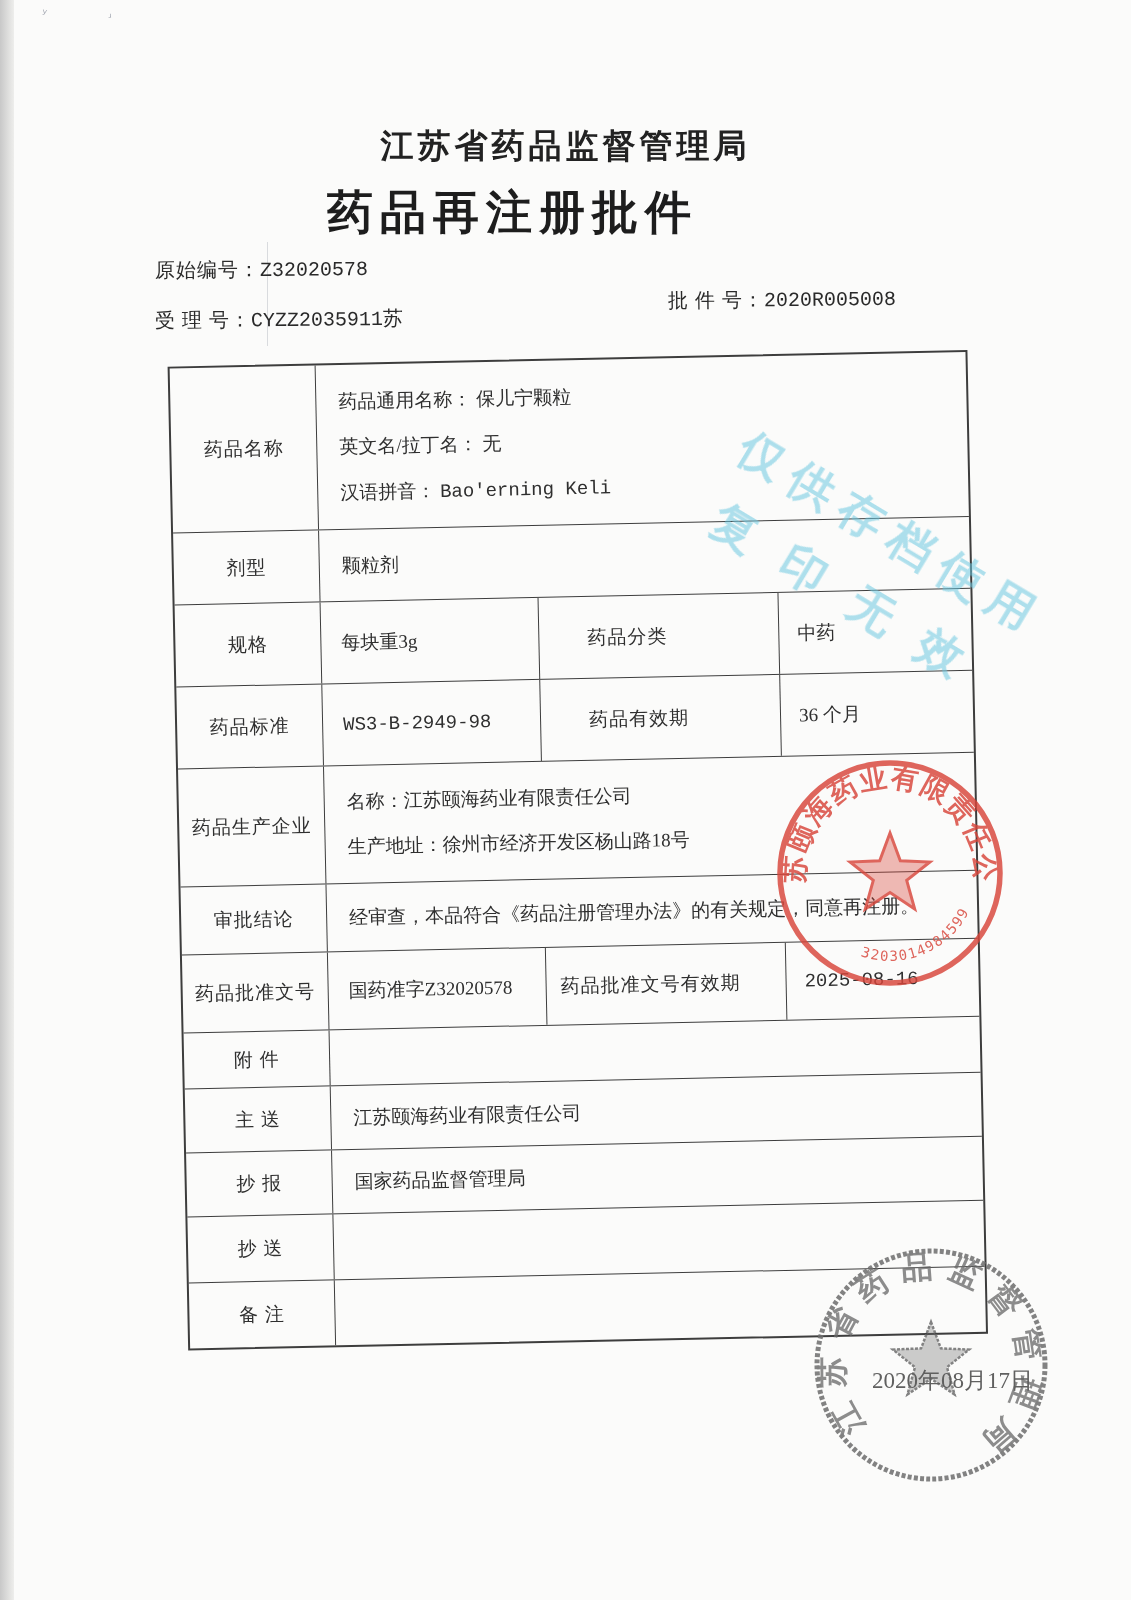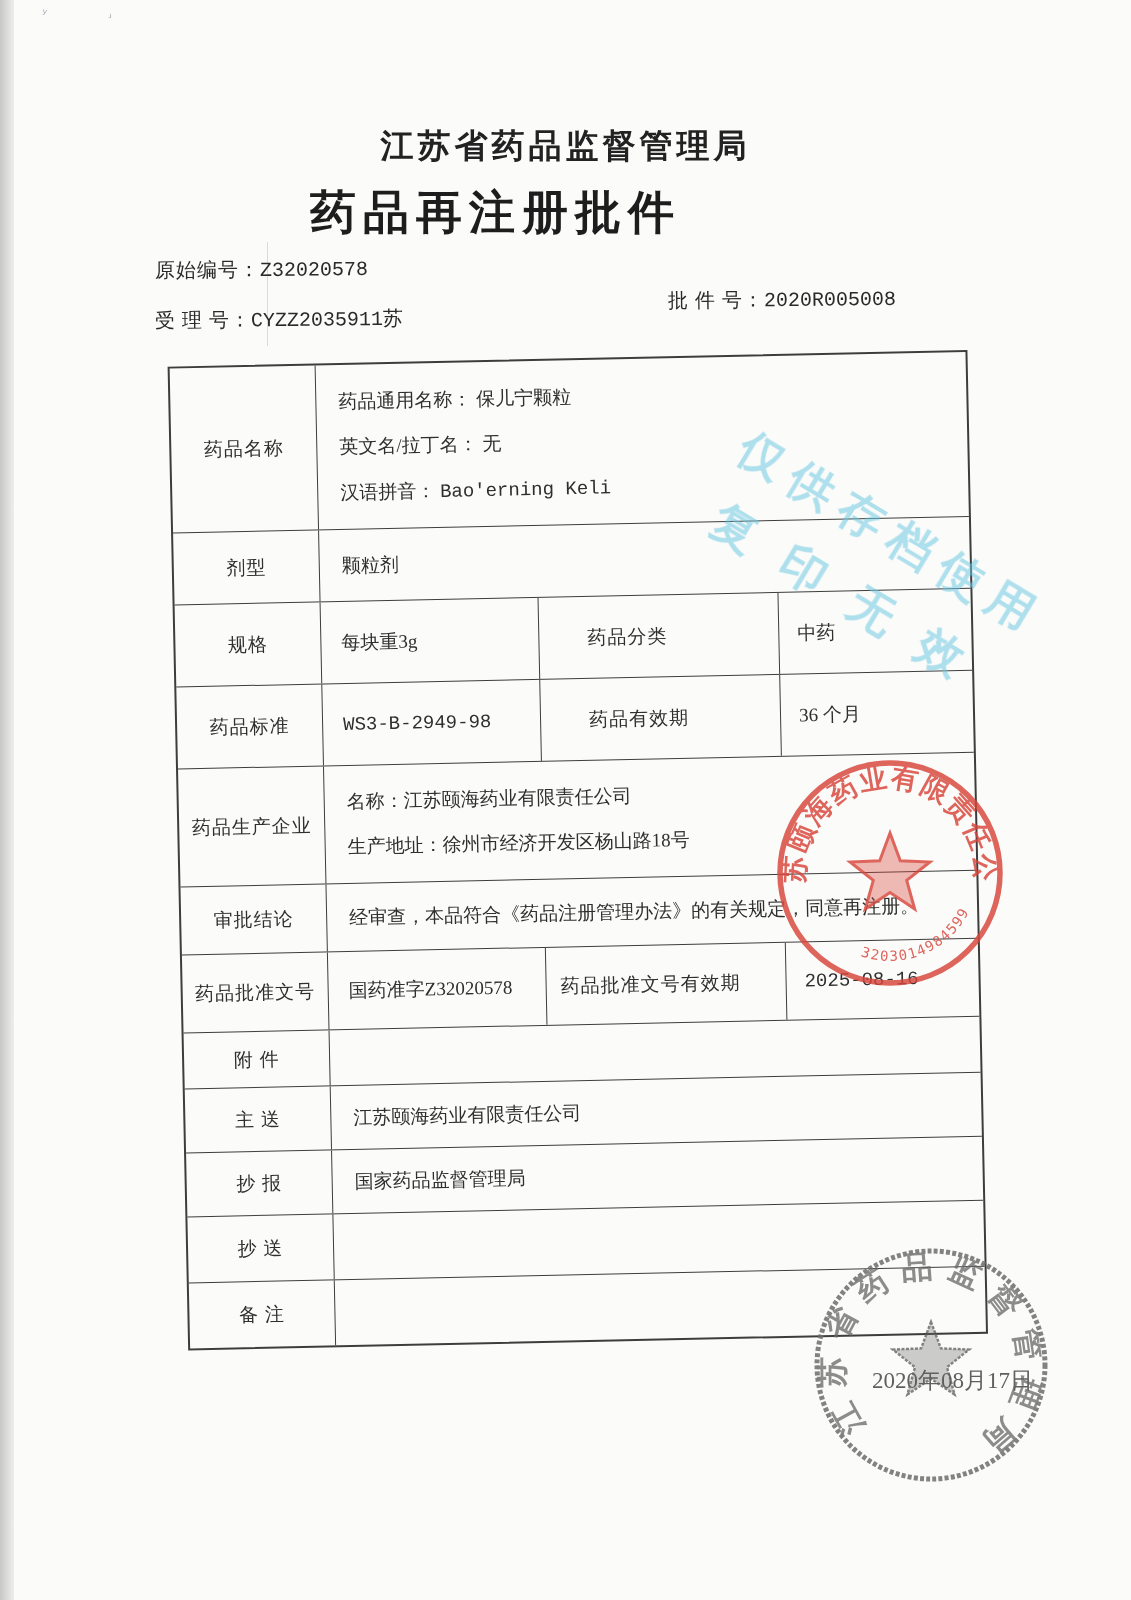--- a/index.html
+++ b/index.html
@@ -17,21 +17,21 @@
   .scan-mark{position:absolute;color:#8d93a0;opacity:.75;font-size:13px;
     font-family:"DejaVu Sans",sans-serif;}
   .mark-a{left:42px;top:6px;transform:rotate(8deg);}
   .mark-b{left:108px;top:10px;transform:rotate(-6deg);}
   .crease{position:absolute;left:267px;top:242px;width:1px;height:104px;
     background:#9aa0aa;opacity:.35;}
 
   
   .agency-title{position:absolute;left:0;top:124px;width:1131px;text-align:center;
     font-size:33px;font-weight:bold;letter-spacing:4px;color:#222;}
-  .doc-title{position:absolute;left:0;top:182px;width:991px;text-align:center;
+  .doc-title{position:absolute;left:17px;top:182px;width:991px;text-align:center;
     font-size:46px;font-weight:bold;letter-spacing:7px;color:#1d1d1d;}
   .meta{position:absolute;font-size:20px;color:#2a2a2a;white-space:nowrap;}
   .meta .lbl{letter-spacing:1px;}
   .mono{font-family:"Liberation Mono","DejaVu Sans Mono",monospace;}
   .meta-original{left:155px;top:256px;transform:rotate(-0.6deg);}
   .meta-acceptance{left:155px;top:306px;transform:rotate(-0.6deg);}
   .meta-approvalno{left:668px;top:286px;transform:rotate(-0.6deg);}
 
   
   .doc-table{

